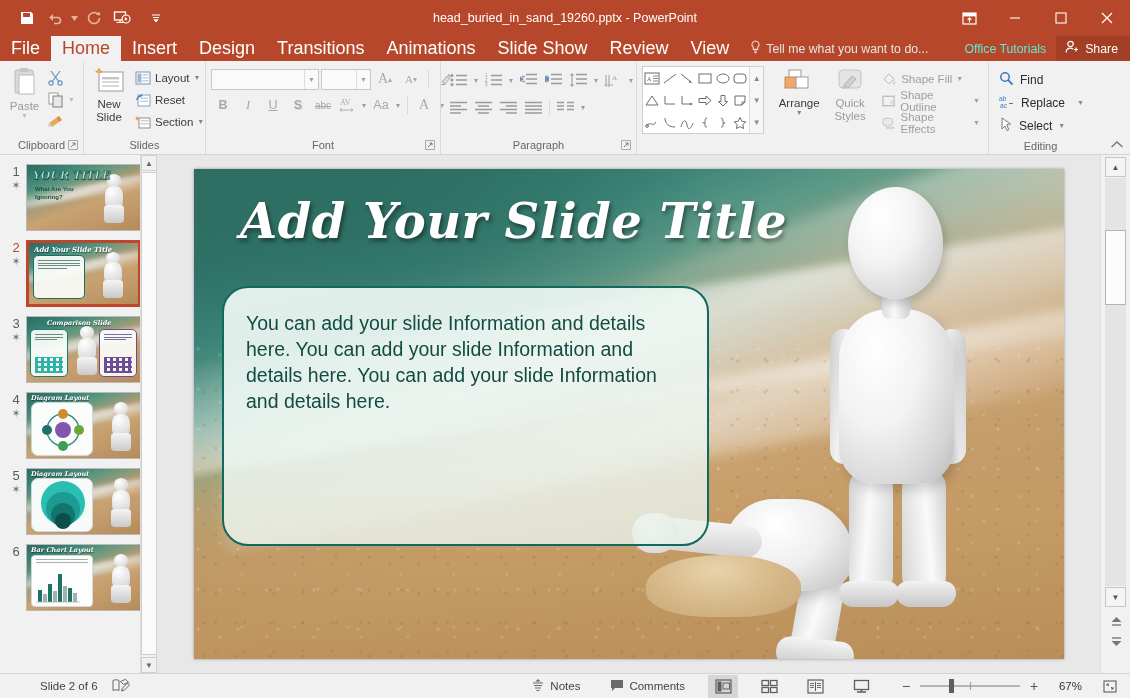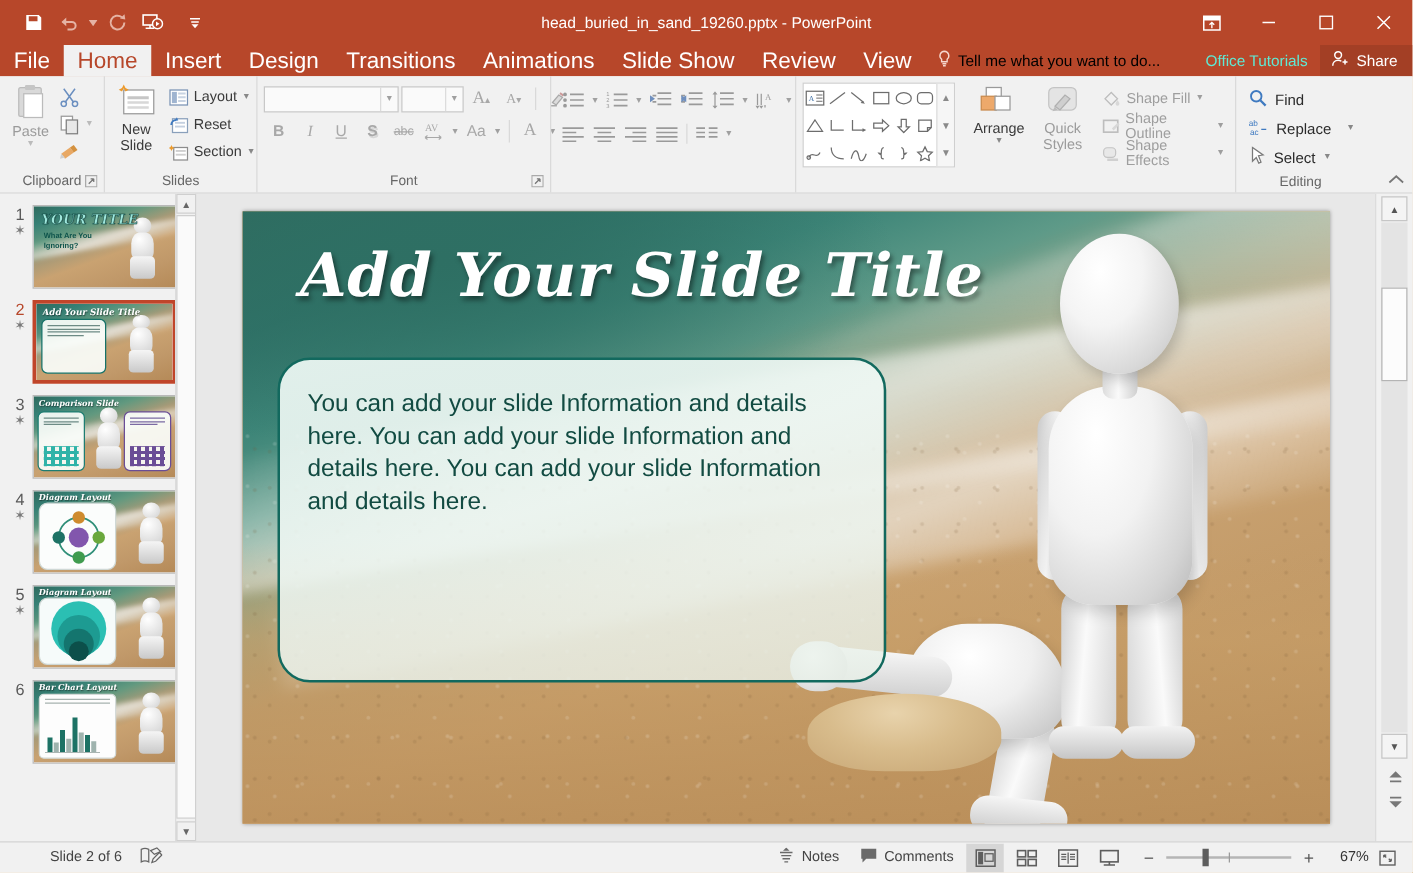--- a/index.html
+++ b/index.html
@@ -49,21 +49,21 @@
   .tab {
     display: flex; align-items: center; padding: 0 11px;
     color: #fff; font-size: 18px; height: 25px;
   }
   .tab.file { background: #b7472a; }
   .tab.active {
     background: #f1f1f1; color: #b7472a;
   }
   .tellme {
     display: flex; align-items: center; gap: 5px;
-    padding: 0 10px; color: #000000; font-size: 12.3px;
+    padding: 0 10px; color: #e5e5e5; font-size: 12.3px;
   }
   .tabsrow-right {
     margin-left: auto; display: flex; align-items: stretch;
   }
   .office-tut {
     display: flex; align-items: center; padding: 0 10px;
     color: #5eead4; font-size: 12.3px;
   }
   .share-btn {
     display: flex; align-items: center; gap: 5px;
@@ -373,21 +373,21 @@
   .ss-next { top: 478px; }
 
   
   .statusbar {
     position: absolute; left: 0; bottom: 0; width: 1130px; height: 25px;
     background: #f1f1f1; border-top: 1px solid #d4d4d4;
     display: flex; align-items: center;
     font-size: 11.5px; color: #444;
   }
   .sb-left { display: flex; align-items: center; gap: 14px; padding-left: 12px; margin-left: 28px; }
-  .sb-right { margin-left: auto; display: flex; align-items: center; padding-right: 8px; gap: 3px; }
+  .sb-right { margin-left: auto; display: flex; align-items: center; padding-right: 8px; gap: 16px; }
   .sb-item { display: flex; align-items: center; gap: 5px; padding: 0 7px; height: 23px; }
   .view-btn {
     width: 30px; height: 23px; display: flex; align-items: center; justify-content: center;
     color: #5e5e5e;
   }
   .view-btn.active { background: #d6d6d6; }
   .zoom-ctrl { display: flex; align-items: center; gap: 6px; margin-left: 6px; }
   .zoom-minus, .zoom-plus { width: 16px; text-align: center; font-size: 14px; color: #555; }
   .zoom-track { position: relative; width: 100px; height: 14px; display: flex; align-items: center; }
   .zoom-line { width: 100%; height: 2px; background: #b5b5b5; }
@@ -771,20 +771,29 @@
               </svg>
           </div>
           <div class="vsep" style="height:16px"></div>
           <div class="picon">
             <svg width="19" height="13" viewBox="0 0 19 13">
                 <path d="M1 1.5h7M1 5h7M1 8.5h7M11 1.5h7M11 5h7M11 8.5h7" stroke="#9a9a9a" stroke-width="1.3"></path>
               </svg>
           </div>
           <div class="caret">▼</div>
         </div>
+      </div>
+      <div class="rgroup-label">
+        <span>Paragraph</span>
+        <span class="dialog-launcher">
+          <svg width="10" height="10" viewBox="0 0 10 10">
+              <path d="M0.5 0.5h9v9h-9z" fill="none" stroke="#aaa"></path>
+              <path d="M3 7L7 3M7 3H4.5M7 3v2.5" stroke="#777" fill="none"></path>
+            </svg>
+        </span>
       </div>
     </div>
 
     <div class="rgroup" style="width:0;border:none"></div>
 
     <div class="rgroup" style="width:352px">
       <div class="rgroup-body" style="align-items:flex-start; padding-top:5px">
         <div class="shape-gallery">
           <div class="shape-grid">
             <div class="shape-cell">
@@ -1043,21 +1052,21 @@
           </div>
           <div class="thumb-frame">
             <div class="mini">
               <div class="mini-bg"></div>
                 <div class="mini-foam"></div>
               <div class="mini-fig" style="right:36%">
                   <div class="mini-head"></div>
                   <div class="mini-body"></div>
                   <div class="mini-legs"></div>
                 </div>
-              <div class="mini-title" style="left:4px;top:2px;font-size:6.5px">Comparison Slide</div>
+              <div class="mini-title" style="left:20px;top:2px;font-size:6.5px">Comparison Slide</div>
               <div class="mini-card" style="left:3px;top:12px;width:38px;height:48px;border-color:#1d7d72">
                 <div class="mini-lines">
                     <i></i>
                     <i></i>
                     <i style="width:80%"></i>
                   </div>
                 <div style="position:absolute;left:4px;bottom:3px;right:4px;height:16px;background:repeating-linear-gradient(90deg,#2fb3a8 0 3px,transparent 3px 6px),repeating-linear-gradient(0deg,#2fb3a8 0 2px,transparent 2px 5px)"></div>
               </div>
               <div class="mini-card" style="right:3px;top:12px;width:38px;height:48px;border-color:#6a4d96">
                 <div class="mini-lines">

